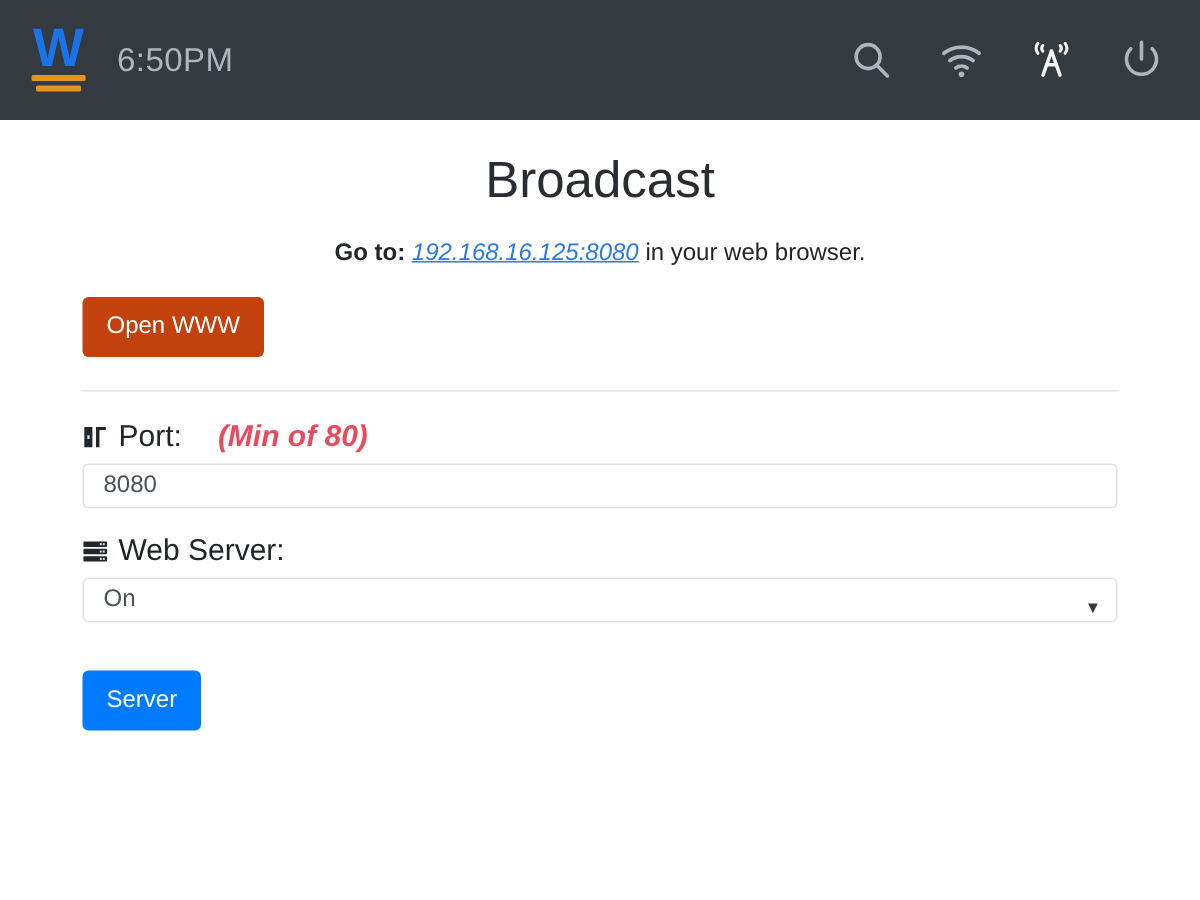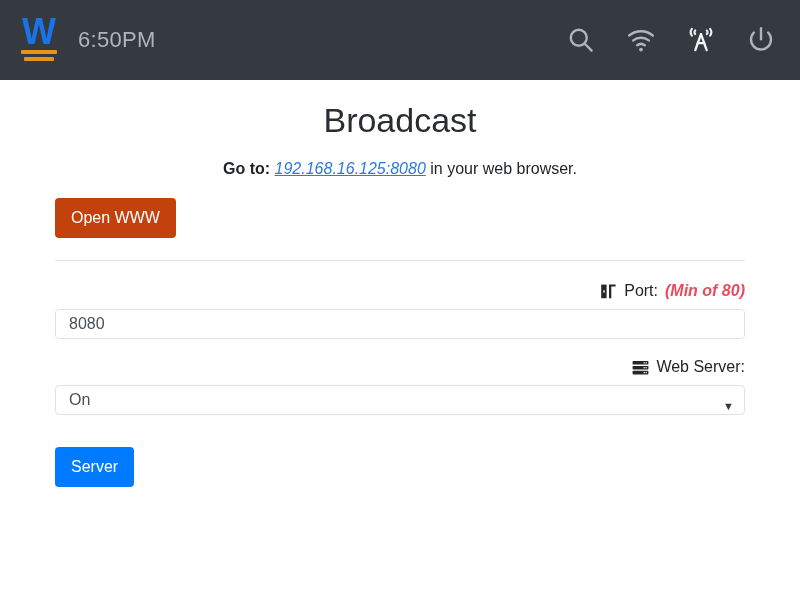--- a/index.html
+++ b/index.html
@@ -130,33 +130,33 @@
   .btn-info { background: #c2410c; }
   .btn-primary { background: #007bff; }
 
   .divider {
     border: 0;
     border-top: 1px solid #e2e4e6;
     margin: 22px 0 20px 0;
   }
 
   .field-label {
-    font-size: 16px;
+    font-size: 20px;
     line-height: 20px;
     color: #212529;
     margin-bottom: 8px;
     display: flex;
     align-items: center;
     gap: 7px;
-    justify-content: flex-end;
   }
   .field-hint {
     color: #e74c5e;
     font-style: italic;
     font-weight: bold;
+    margin-left: 17px;
   }
 
   .icon-inline {
     width: 17px;
     height: 17px;
     display: inline-flex;
     align-items: center;
     justify-content: center;
     color: #23272b;
     flex: 0 0 auto;

